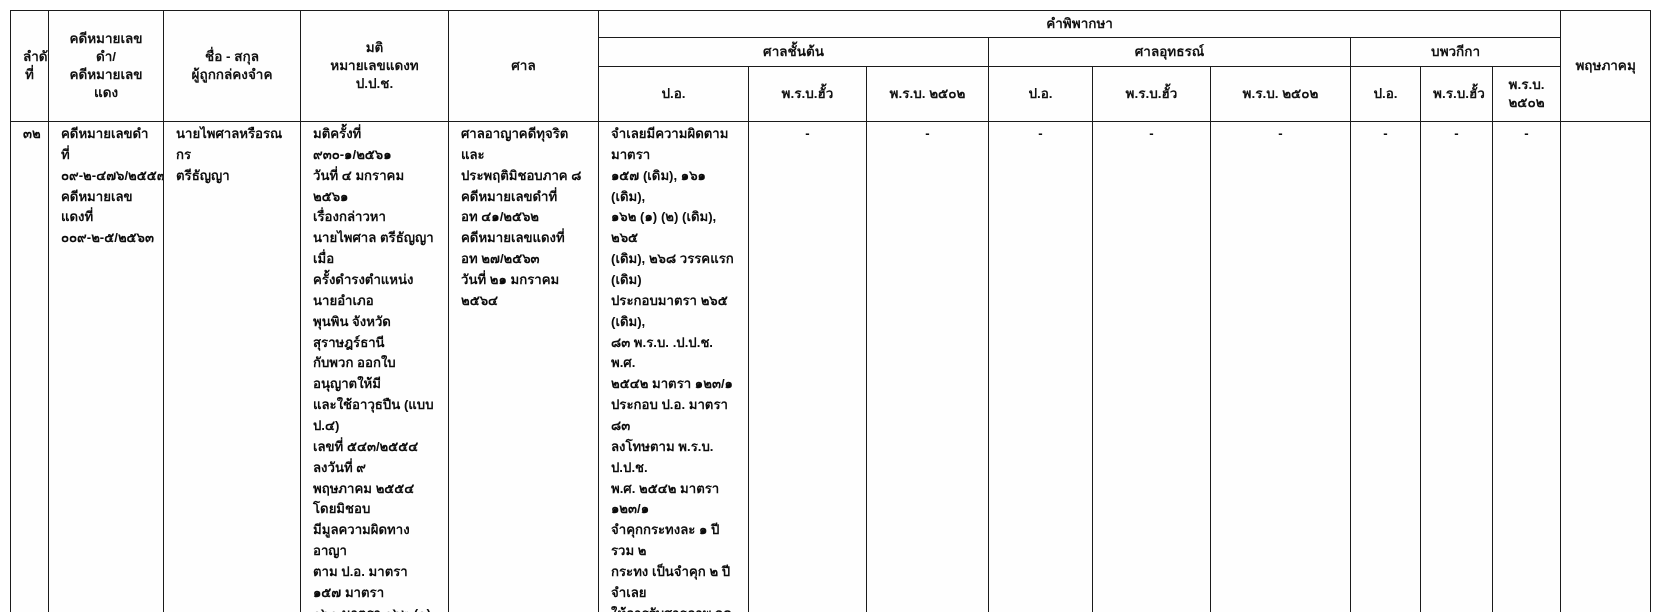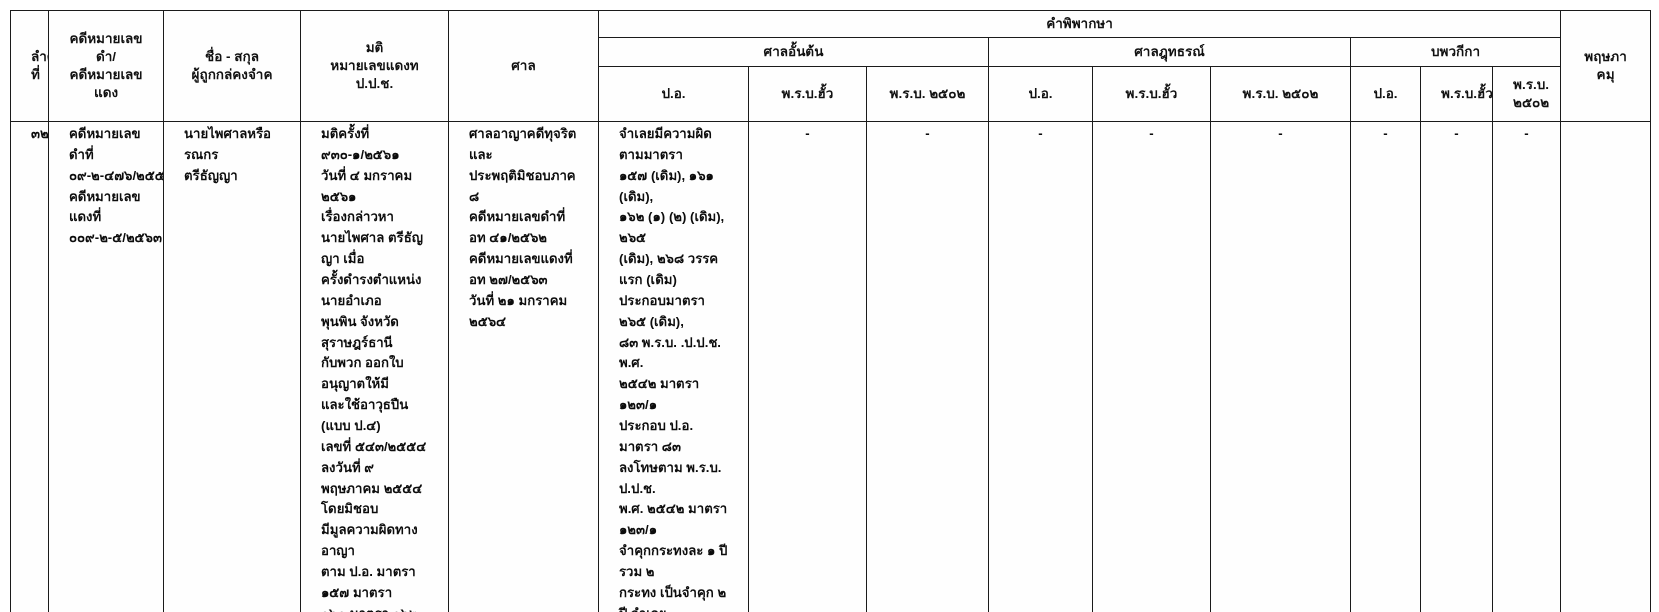--- a/index.html
+++ b/index.html
@@ -9,21 +9,21 @@
     color:#111;
     -webkit-font-smoothing:antialiased;
   }
   .sheet{position:absolute;left:10px;top:10px;width:1640px;}
   table.doc{
     border-collapse:collapse;table-layout:fixed;width:1640px;
     background:#fefefe;
   }
   table.doc td{
     border:1.6px solid #1b1b1b;
-    padding:2px 20px;
+    padding:2px 12px;
     overflow:hidden;
   }
   
   td.h{
     text-align:center;vertical-align:middle;
     font-weight:bold;font-size:13.5px;line-height:1.35;
     white-space:pre-line;
     padding:2px 2px;
   }
   td.h-band{height:22px;}
@@ -72,22 +72,22 @@
 ผู้ถูกกล่คงจำค</td>
       <td class="h" rowspan="3">มติ
 หมายเลขแดงท
 ป.ป.ช.</td>
       <td class="h" rowspan="3">ศาล</td>
       <td class="h h-band" colspan="9">คำพิพากษา</td>
       <td class="h" rowspan="3">พฤษภาคมุ</td>
     </tr>
 
     <tr>
-      <td class="h h-court" colspan="3">ศาลอั้นต้น</td>
-      <td class="h h-court" colspan="3">ศาลฎุทธรณ์</td>
+      <td class="h h-court" colspan="3">ศาลชั้นต้น</td>
+      <td class="h h-court" colspan="3">ศาลอุทธรณ์</td>
       <td class="h h-court" colspan="3">บพวกีกา</td>
     </tr>
 
     <tr>
       <td class="h h-sub">ป.อ.</td>
       <td class="h h-sub">พ.ร.บ.ฮั้ว</td>
       <td class="h h-sub">พ.ร.บ. ๒๕๐๒</td>
       <td class="h h-sub">ป.อ.</td>
       <td class="h h-sub">พ.ร.บ.ฮั้ว</td>
       <td class="h h-sub">พ.ร.บ. ๒๕๐๒</td>

